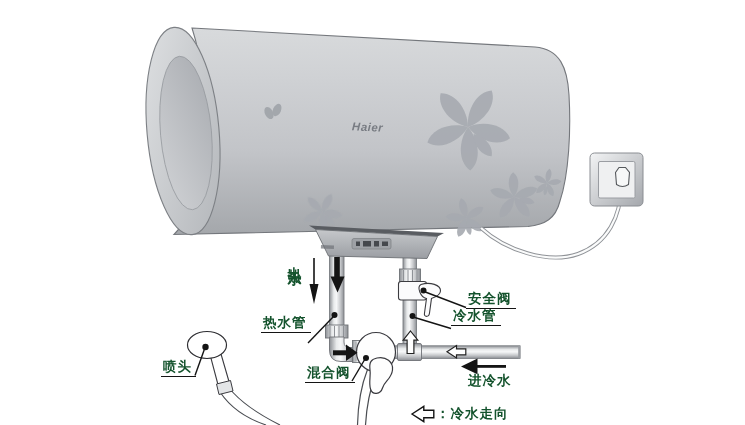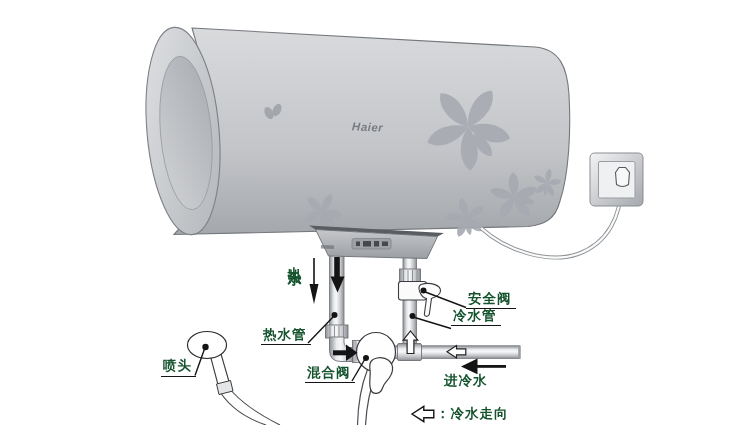--- a/index.html
+++ b/index.html
@@ -218,27 +218,27 @@
     <circle cx="366" cy="358" r="3"></circle>
     <circle cx="423.5" cy="290.5" r="3"></circle>
     <circle cx="412.5" cy="316" r="3"></circle>
   </g>
 </svg>
 
 <div id="brand">Haier</div>
 
 <div class="lbl vert" style="left:287px;top:255px;">出热水</div>
 
-<div class="lbl u" style="left:261px;top:327px;">热水管</div>
-
-<div class="lbl u" style="left:161px;top:359px;font-family:Liberation Mono, monospace;">喷头</div>
+<div class="lbl u" style="left:261px;top:315px;">热水管</div>
+
+<div class="lbl u" style="left:161px;top:359px;">喷头</div>
 
 <div class="lbl u" style="left:305px;top:365px;">混合阀</div>
 
 <div class="lbl u" style="left:466px;top:291px;">安全阀</div>
 
 <div class="lbl u" style="left:451px;top:308px;">冷水管</div>
 
-<div class="lbl" style="left:444px;top:373px;">进冷水</div>
+<div class="lbl" style="left:468px;top:373px;">进冷水</div>
 
 <div class="lbl legendtxt" style="left:436px;top:406px;text-align:center;">：冷水走向</div>
 
 </div>
 
 </body></html>

